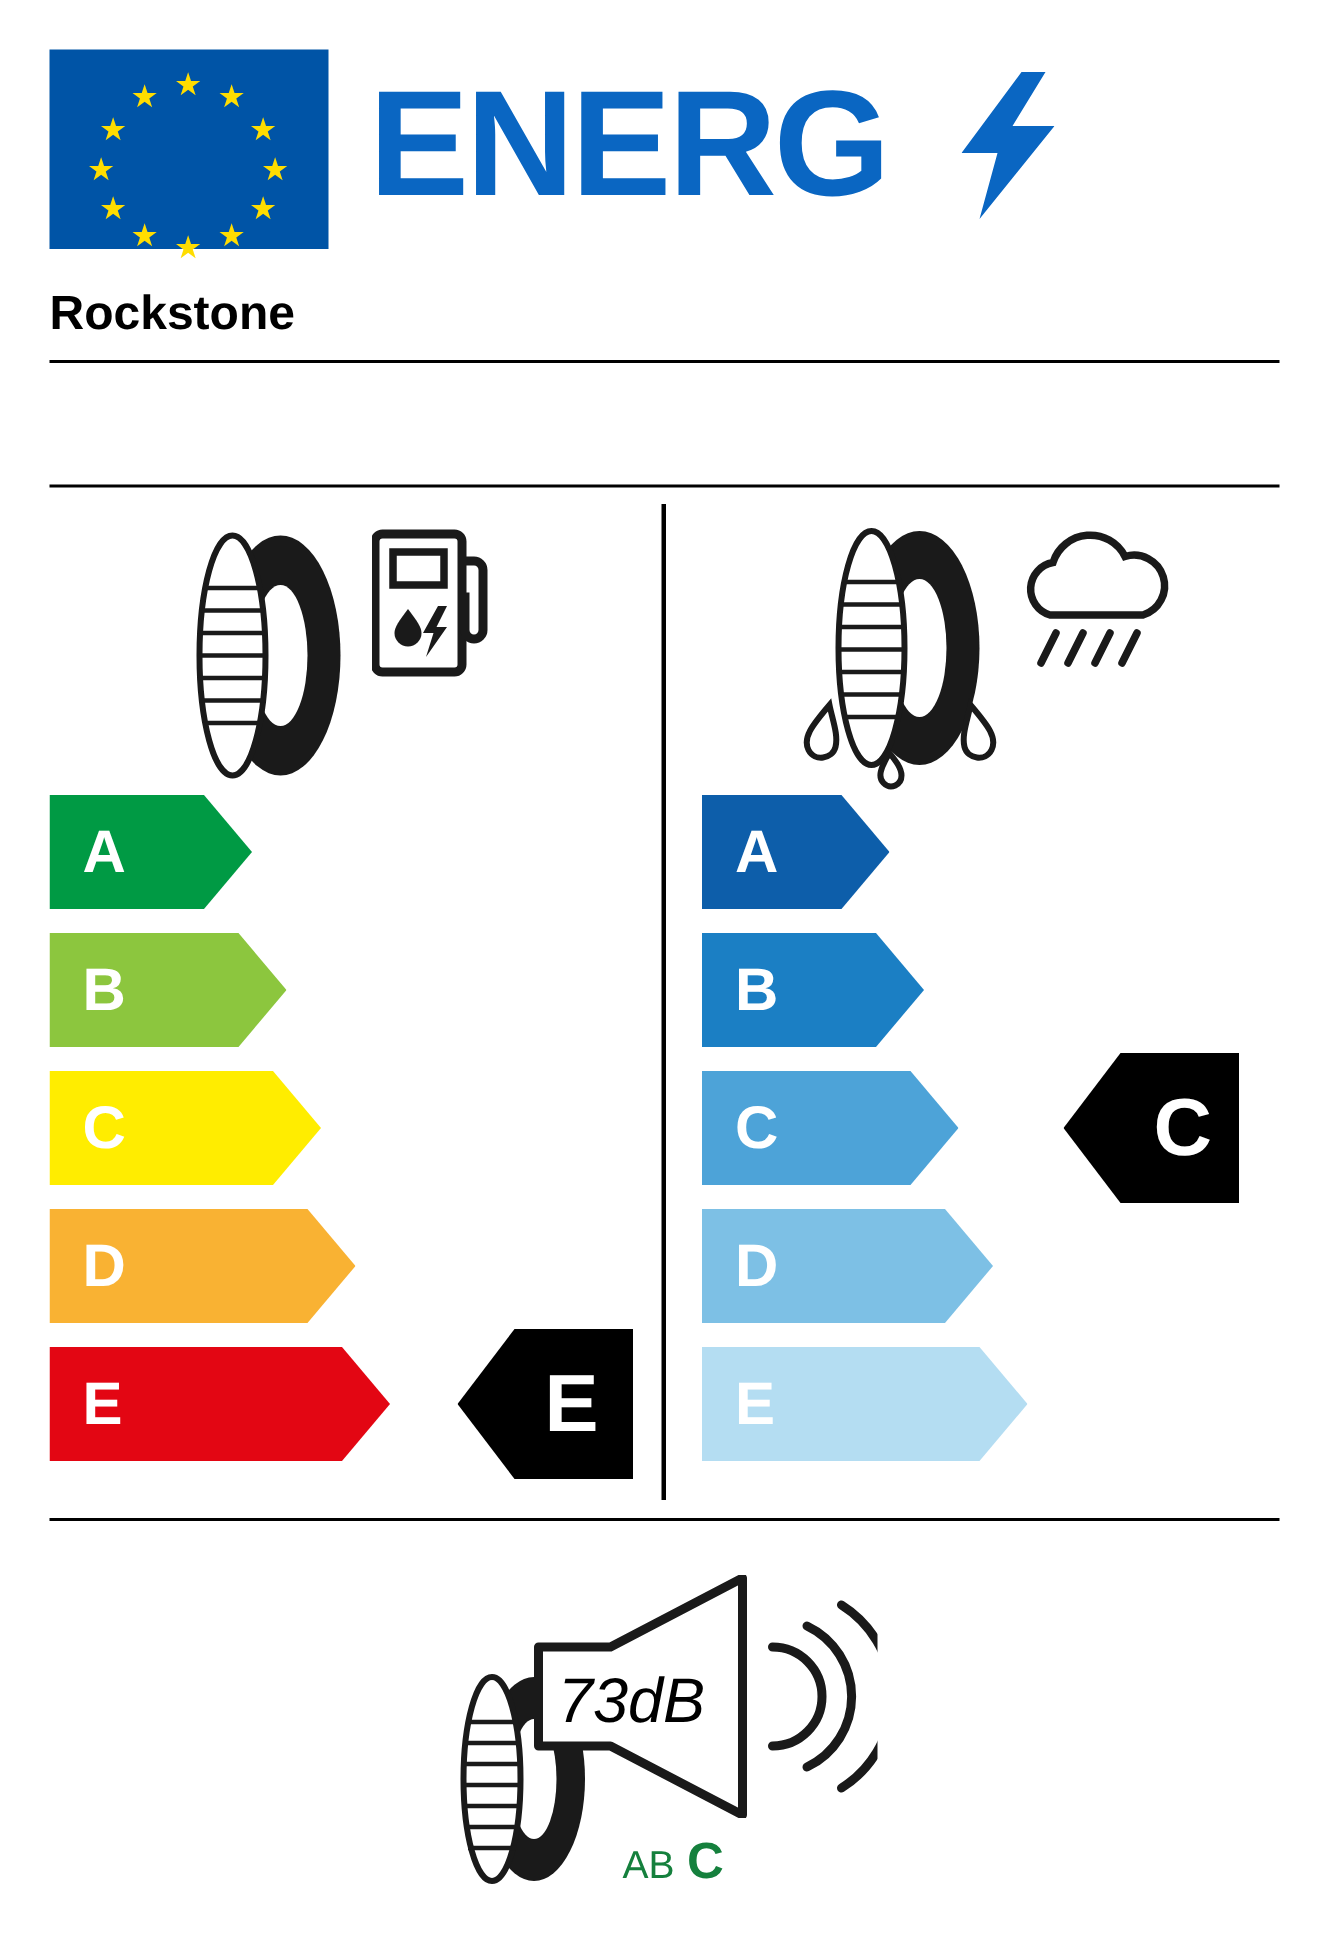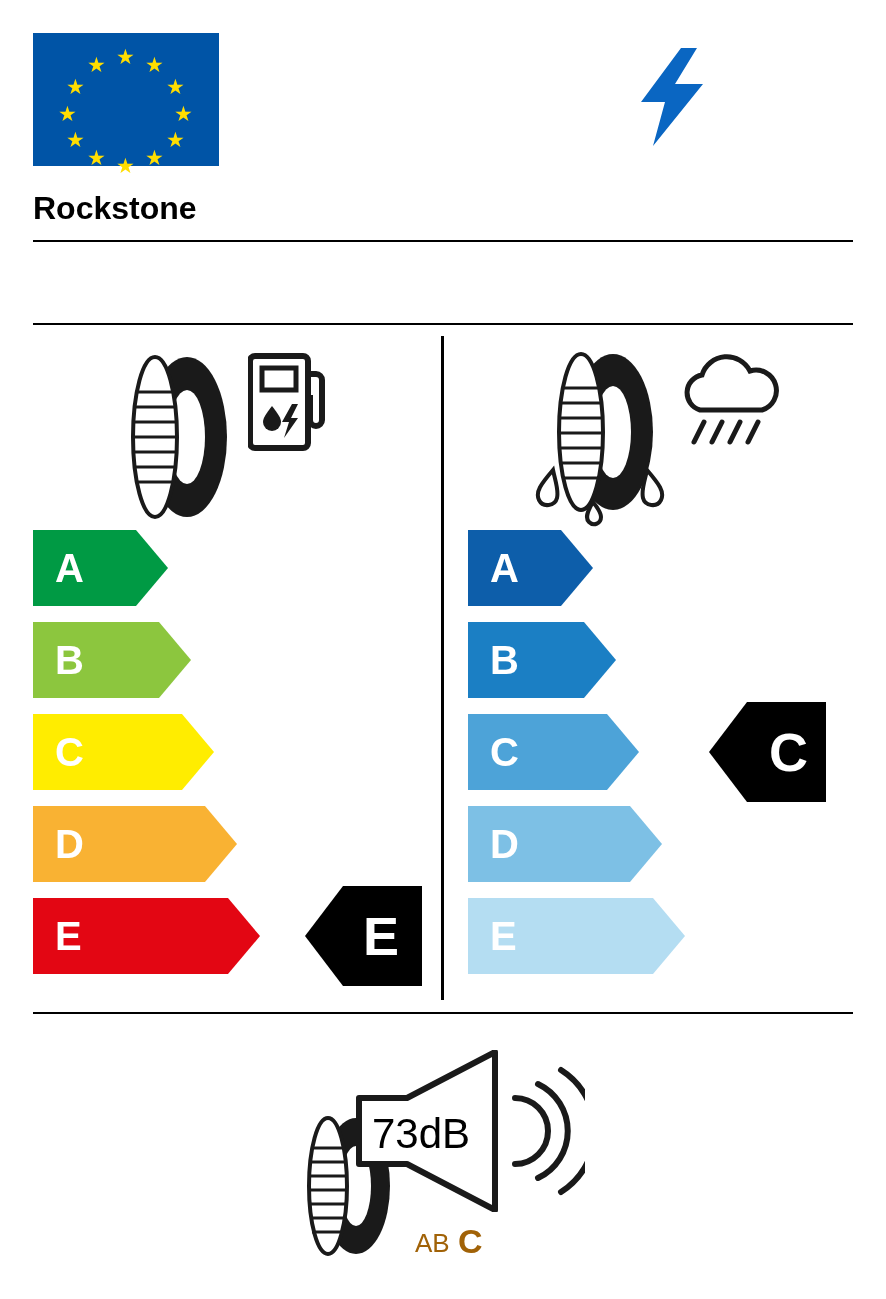--- a/index.html
+++ b/index.html
@@ -129,21 +129,21 @@
   
   .noise-db {
     position: absolute;
     font-size: 42px;
     font-weight: normal;
     color: #000;
   }
   .noise-class {
     position: absolute;
     font-size: 26px;
-    color: #a16207;
+    color: #15803d;
     letter-spacing: 0px;
   }
   svg { display: block; }
 </style>
 </head>
 <body>
 
 <div class="label">
 
   <div class="eu-flag">
@@ -154,20 +154,21 @@
     <div class="eu-star" style="left:132px;top:43px;">★</div>
     <div class="eu-star" style="left:24px;top:70px;">★</div>
     <div class="eu-star" style="left:140px;top:70px;">★</div>
     <div class="eu-star" style="left:32px;top:96px;">★</div>
     <div class="eu-star" style="left:132px;top:96px;">★</div>
     <div class="eu-star" style="left:53px;top:114px;">★</div>
     <div class="eu-star" style="left:111px;top:114px;">★</div>
     <div class="eu-star" style="left:82px;top:122px;">★</div>
   </div>
 
+  <div class="energ-word">ENERG</div>
 
   <div class="bolt">
     <svg width="62" height="98" viewBox="0 0 62 98">
       <polygon points="40,0 0,54 24,54 12,98 62,36 34,36 56,0" fill="#0a66c2"></polygon>
     </svg>
   </div>
 
   <div class="brand">Rockstone</div>
   <div class="rule rule-top"></div>
   <div class="rule rule-mid"></div>
@@ -339,18 +340,18 @@
     <svg width="230" height="162" viewBox="0 0 230 162">
       <polygon points="4,48 52,48 140,2 140,160 52,114 4,114" fill="#ffffff" stroke="#1a1a1a" stroke-width="6" stroke-linejoin="round"></polygon>
       <g fill="none" stroke="#1a1a1a" stroke-width="6" stroke-linecap="round">
         <path d="M160 48 a32 32 0 0 1 0 66"></path>
         <path d="M183 34 a52 52 0 0 1 0 94"></path>
         <path d="M206 20 a72 72 0 0 1 0 122"></path>
       </g>
     </svg>
   </div>
 
-  <div class="noise-db" style="left:372px;top:1110px;">73dB</div>
+  <div class="noise-db" style="left:372px;top:1110px;font-style:italic;">73dB</div>
 
   <div class="noise-class" style="left:415px;top:1228px;">AB</div>
   <div class="noise-class" style="left:458px;top:1222px;font-weight:bold;font-size:34px;">C</div>
 
 </div>
 
 </body></html>

